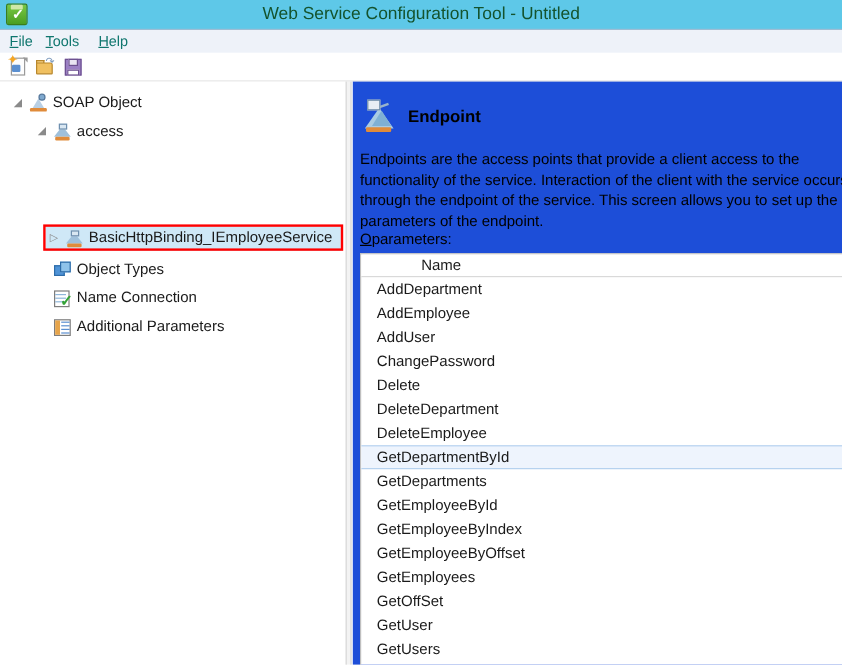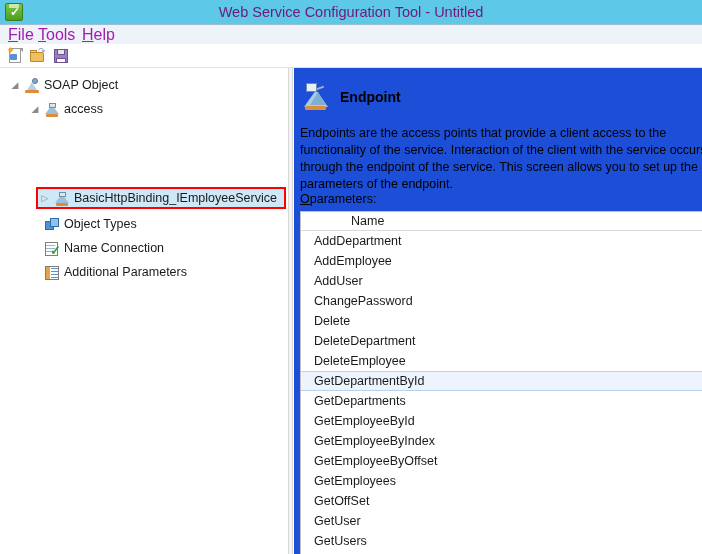--- a/index.html
+++ b/index.html
@@ -59,39 +59,39 @@
     border-radius: 1px;
   }
   .titlebar-text {
     position: absolute;
     left: 0; top: 0;
     width: 702px;
     height: 25px;
     line-height: 25px;
     text-align: center;
     font-size: 14.5px;
-    color: #701a75;
+    color: #14532d;
     white-space: nowrap;
   }
 
   
   .menubar {
     position: absolute;
     left: 0; top: 25px;
     width: 702px;
     height: 19px;
     background: #eef2f9;
   }
   .menu-item {
     position: absolute;
     top: 2px;
     height: 15px;
     line-height: 15px;
-    font-size: 16px;
-    color: #a21caf;
+    font-size: 12px;
+    color: #0f766e;
     padding: 0 4px;
     white-space: nowrap;
     cursor: default;
   }
   .menu-item .ak { text-decoration: underline; }
   .menu-file  { left: 4px; }
   .menu-tools { left: 34px; }
   .menu-help  { left: 78px; }
 
   

